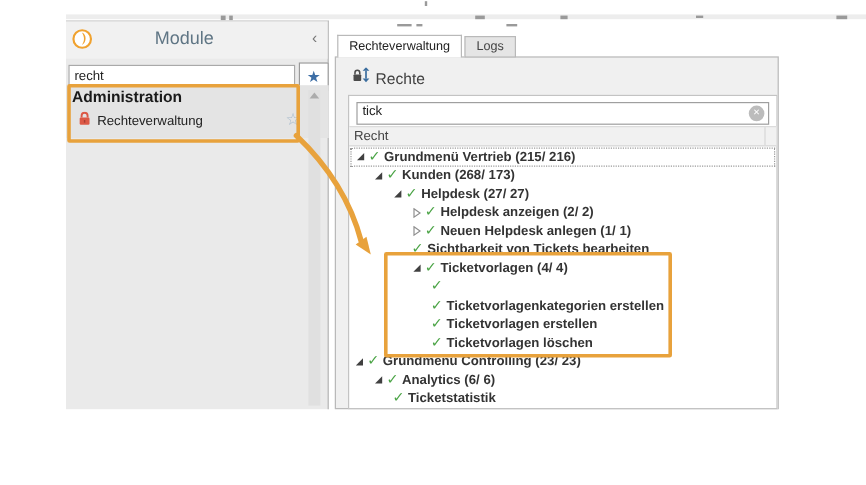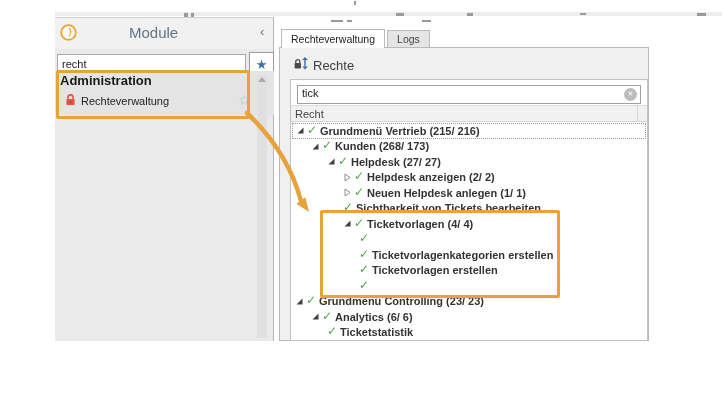--- a/index.html
+++ b/index.html
@@ -214,20 +214,21 @@
         <div class="tree-row" style="padding-left: 67px;">
           <span class="check">✓</span>
           <span class="row-label">Ticketvorlagenkategorien erstellen</span>
         </div>
         <div class="tree-row" style="padding-left: 67px;">
           <span class="check">✓</span>
           <span class="row-label">Ticketvorlagen erstellen</span>
         </div>
         <div class="tree-row" style="padding-left: 67px;">
           <span class="check">✓</span>
+          <span class="row-label">Ticketvorlagen löschen</span>
         </div>
         <div class="tree-row" style="padding-left: 3px;">
           <span class="expander">
             <svg width="9" height="9" viewBox="0 0 9 9">
               <path d="M7.5 1.5 L7.5 7.5 L1.5 7.5 Z" fill="#404040"></path>
             </svg>
           </span>
           <span class="check">✓</span>
           <span class="row-label">Grundmenü Controlling (23/ 23)</span>
         </div>

